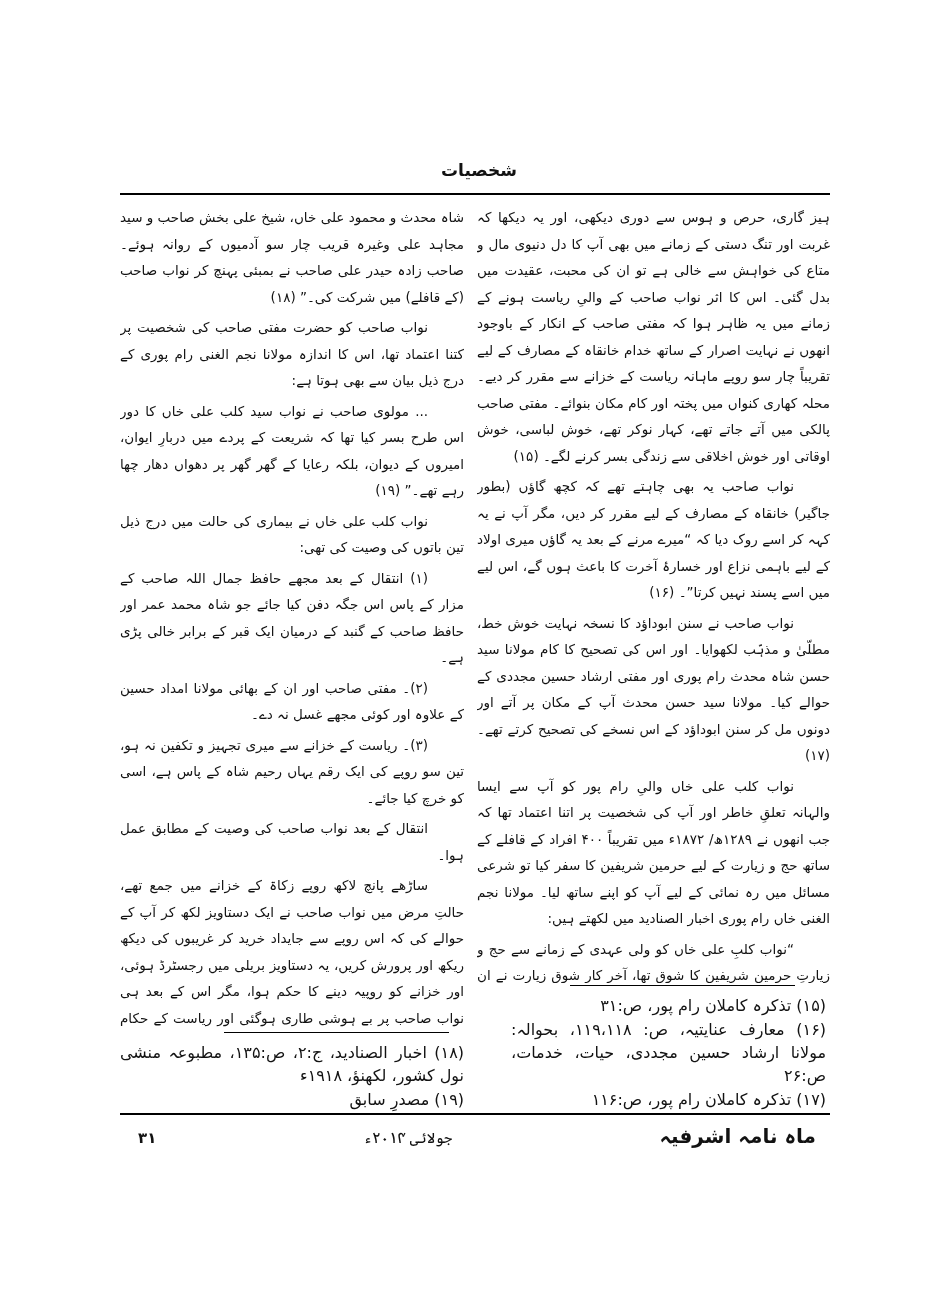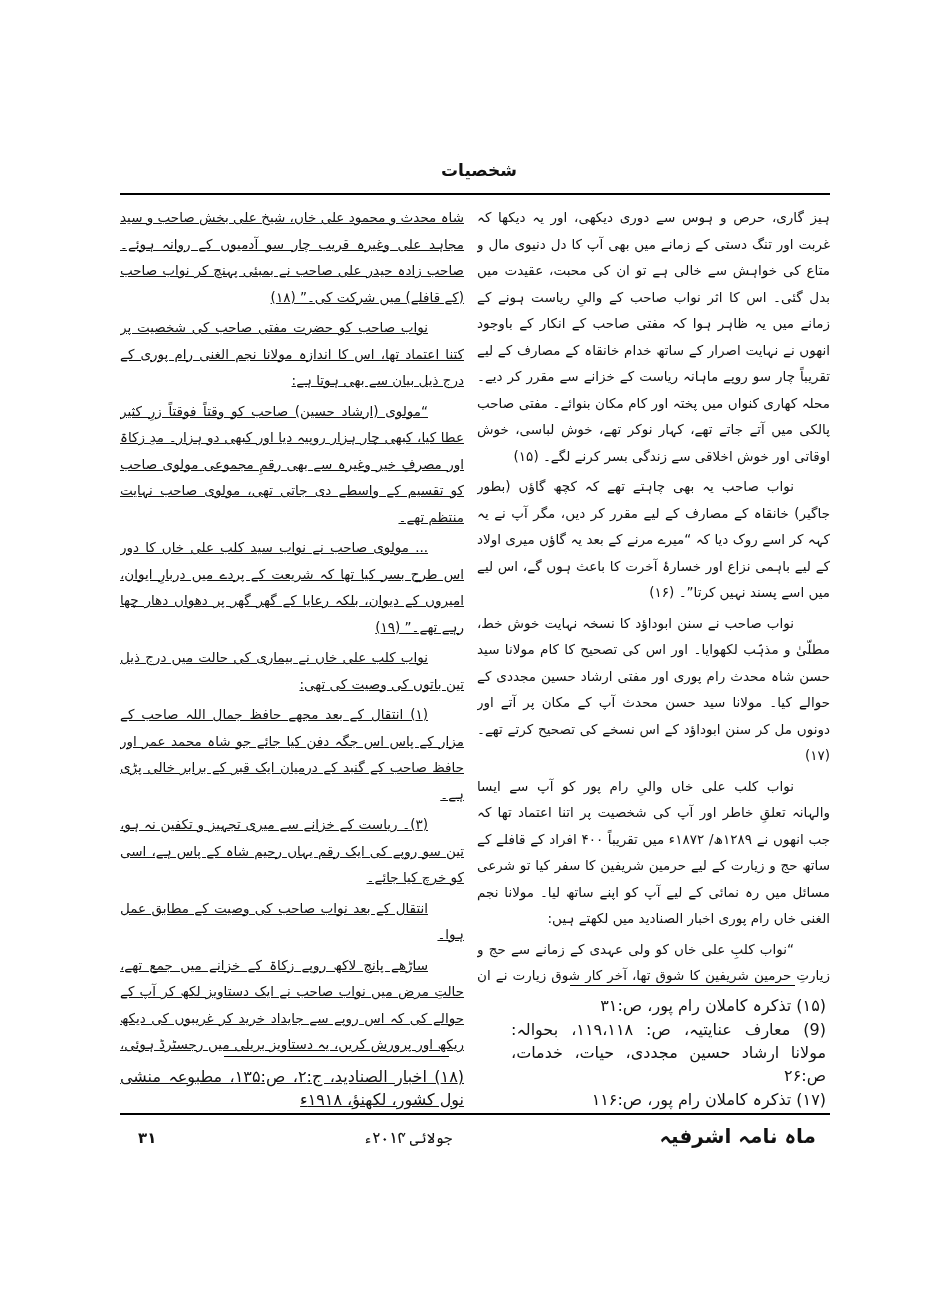--- a/index.html
+++ b/index.html
@@ -49,21 +49,21 @@
     height: 908px;
     display: flex;
     gap: 13px;
   }
   .col {
     display: flex;
     flex-direction: column;
     justify-content: space-between;
   }
   .col-right { width: 353px; align-items: flex-end; }
-  .col-left  { width: 344px; text-decoration: underline; }
+  .col-left  { width: 344px; }
   .body-text {
     text-align: justify;
     font-size: 13.5px;
     line-height: 26.5px;
     overflow: hidden;
   }
   .body-text p {
     margin: 0 0 4px 0;
   }
   .body-text p.indent {
@@ -121,41 +121,42 @@
         <div class="body-text">
           <p>ہیز گاری، حرص و ہوس سے دوری دیکھی، اور یہ دیکھا کہ غربت اور تنگ دستی کے زمانے میں بھی آپ کا دل دنیوی مال و متاع کی خواہش سے خالی ہے تو ان کی محبت، عقیدت میں بدل گئی۔ اس کا اثر نواب صاحب کے والیِ ریاست ہونے کے زمانے میں یہ ظاہر ہوا کہ مفتی صاحب کے انکار کے باوجود انھوں نے نہایت اصرار کے ساتھ خدام خانقاہ کے مصارف کے لیے تقریباً چار سو روپے ماہانہ ریاست کے خزانے سے مقرر کر دیے۔ محلہ کھاری کنواں میں پختہ اور کام مکان بنوائے۔ مفتی صاحب پالکی میں آتے جاتے تھے، کہار نوکر تھے، خوش لباسی، خوش اوقاتی اور خوش اخلاقی سے زندگی بسر کرنے لگے۔ (۱۵)</p>
           <p class="indent">نواب صاحب یہ بھی چاہتے تھے کہ کچھ گاؤں (بطور جاگیر) خانقاہ کے مصارف کے لیے مقرر کر دیں، مگر آپ نے یہ کہہ کر اسے روک دیا کہ “میرے مرنے کے بعد یہ گاؤں میری اولاد کے لیے باہمی نزاع اور خسارۂ آخرت کا باعث ہوں گے، اس لیے میں اسے پسند نہیں کرتا”۔ (۱۶)</p>
           <p class="indent">نواب صاحب نے سنن ابوداؤد کا نسخہ نہایت خوش خط، مطلّیٰ و مذہّب لکھوایا۔ اور اس کی تصحیح کا کام مولانا سید حسن شاہ محدث رام پوری اور مفتی ارشاد حسین مجددی کے حوالے کیا۔ مولانا سید حسن محدث آپ کے مکان پر آتے اور دونوں مل کر سنن ابوداؤد کے اس نسخے کی تصحیح کرتے تھے۔ (۱۷)</p>
           <p class="indent">نواب کلب علی خاں والیِ رام پور کو آپ سے ایسا والہانہ تعلقِ خاطر اور آپ کی شخصیت پر اتنا اعتماد تھا کہ جب انھوں نے ۱۲۸۹ھ/ ۱۸۷۲ء میں تقریباً ۴۰۰ افراد کے قافلے کے ساتھ حج و زیارت کے لیے حرمین شریفین کا سفر کیا تو شرعی مسائل میں رہ نمائی کے لیے آپ کو اپنے ساتھ لیا۔ مولانا نجم الغنی خاں رام پوری اخبار الصنادید میں لکھتے ہیں:</p>
           <p class="indent">“نواب کلبِ علی خاں کو ولی عہدی کے زمانے سے حج و زیارتِ حرمین شریفین کا شوق تھا، آخر کار شوقِ زیارت نے ان کا دامن کھینچا اور ۱۲۸۹ھ میں اس سفرِ ہمایوں کا مصمم ارادہ کیا، جمعے کے روز جامع مسجد آکر سب سے اپنے قصور کی معافی چاہی اور اپنے حقوق سے رعیت کو بَری کیا۔ ۲۳/ رمضان ۱۲۸۹ھ مطابق ۲۵/ دسمبر ۱۸۷۲ء کو مع صاحب زادہ علی اصغر خاں، صاحب زادہ محمود علی خاں و مولوی ارشاد حسین نقش بندی و سید حسن</p>
         </div>
         <div class="fn-block">
           <div class="fn-rule"></div>
           <p class="footnote">(۱۵) تذکرہ کاملان رام پور، ص:۳۱</p>
-          <p class="footnote">(9) معارف عنایتیہ، ص: ۱۱۹،۱۱۸، بحوالہ: مولانا ارشاد حسین مجددی، حیات، خدمات، ص:۲۶</p>
+          <p class="footnote">(۱۶) معارف عنایتیہ، ص: ۱۱۹،۱۱۸، بحوالہ: مولانا ارشاد حسین مجددی، حیات، خدمات، ص:۲۶</p>
           <p class="footnote">(۱۷) تذکرہ کاملان رام پور، ص:۱۱۶</p>
         </div>
       </div>
 
       <div class="col col-left">
         <div class="body-text">
           <p>شاہ محدث و محمود علی خاں، شیخ علی بخش صاحب و سید مجاہد علی وغیرہ قریب چار سو آدمیوں کے روانہ ہوئے۔ صاحب زادہ حیدر علی صاحب نے بمبئی پہنچ کر نواب صاحب (کے قافلے) میں شرکت کی۔” (۱۸)</p>
           <p class="indent">نواب صاحب کو حضرت مفتی صاحب کی شخصیت پر کتنا اعتماد تھا، اس کا اندازہ مولانا نجم الغنی رام پوری کے درج ذیل بیان سے بھی ہوتا ہے:</p>
-          <p class="indent">“مولوی (ارشاد حسین) صاحب کو وقتاً فوقتاً زرِ کثیر عطا کیا، کبھی چار ہزار روپیہ دیا اور کبھی دو ہزار۔ مدِ زکاۃ اور مصرفِ خیر وغیرہ سے بھی رقمِ مجموعی مولوی صاحب کو تقسیم کے واسطے دی جاتی تھی، مولوی صاحب نہایت منتظم تھے۔</p>
           <p class="indent">... مولوی صاحب نے نواب سید کلب علی خاں کا دور اس طرح بسر کیا تھا کہ شریعت کے پردے میں دربارِ ایوان، امیروں کے دیوان، بلکہ رعایا کے گھر گھر پر دھواں دھار چھا رہے تھے۔” (۱۹)</p>
           <p class="indent">نواب کلب علی خاں نے بیماری کی حالت میں درج ذیل تین باتوں کی وصیت کی تھی:</p>
           <p class="indent">(۱) انتقال کے بعد مجھے حافظ جمال اللہ صاحب کے مزار کے پاس اس جگہ دفن کیا جائے جو شاہ محمد عمر اور حافظ صاحب کے گنبد کے درمیان ایک قبر کے برابر خالی پڑی ہے۔</p>
+          <p class="indent">(۲)۔ مفتی صاحب اور ان کے بھائی مولانا امداد حسین کے علاوہ اور کوئی مجھے غسل نہ دے۔</p>
           <p class="indent">(۳)۔ ریاست کے خزانے سے میری تجہیز و تکفین نہ ہو، تین سو روپے کی ایک رقم یہاں رحیم شاہ کے پاس ہے، اسی کو خرچ کیا جائے۔</p>
           <p class="indent">انتقال کے بعد نواب صاحب کی وصیت کے مطابق عمل ہوا۔</p>
           <p class="indent">ساڑھے پانچ لاکھ روپے زکاۃ کے خزانے میں جمع تھے، حالتِ مرض میں نواب صاحب نے ایک دستاویز لکھ کر آپ کے حوالے کی کہ اس روپے سے جایداد خرید کر غریبوں کی دیکھ ریکھ اور پرورش کریں، یہ دستاویز بریلی میں رجسٹرڈ ہوئی، اور خزانے کو روپیہ دینے کا حکم ہوا، مگر اس کے بعد ہی نواب صاحب پر بے ہوشی طاری ہوگئی اور ریاست کے حکام نے اس حکم پر عمل در آمد نہیں کیا۔</p>
 
         </div>
         <div class="fn-block">
           <div class="fn-rule"></div>
           <p class="footnote">(۱۸) اخبار الصنادید، ج:۲، ص:۱۳۵، مطبوعہ منشی نول کشور، لکھنؤ، ۱۹۱۸ء</p>
+          <p class="footnote">(۱۹) مصدرِ سابق</p>
         </div>
       </div>
 
     </div>
 
     <div class="footer-rule"></div>
     <div class="footer-row">
       <span class="footer-magazine">ماہ نامہ اشرفیہ</span>
       <span class="footer-date">جولائی ۲۰۱۴ء</span>
       <span class="footer-pagenum">۳۱</span>

